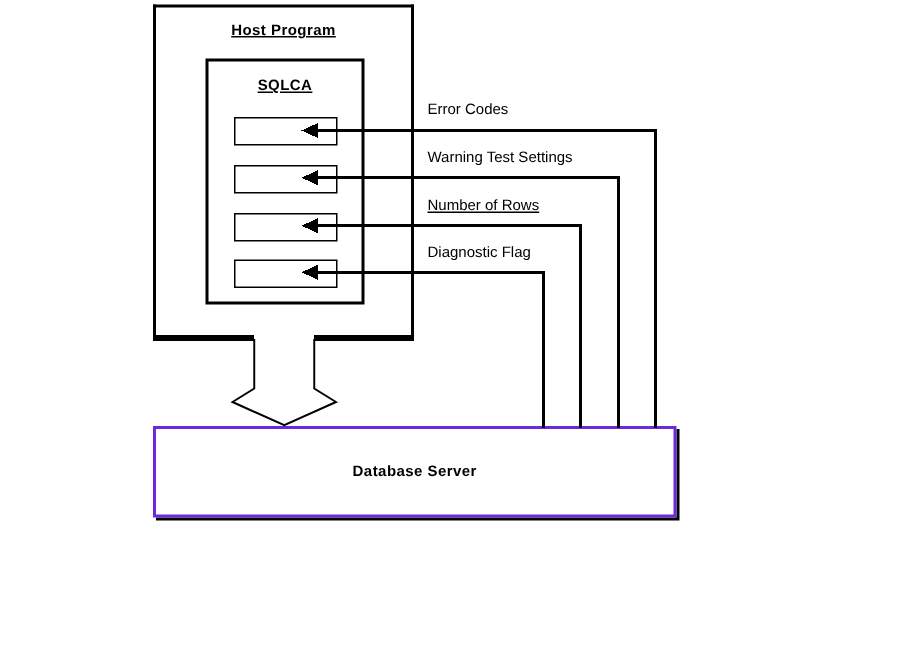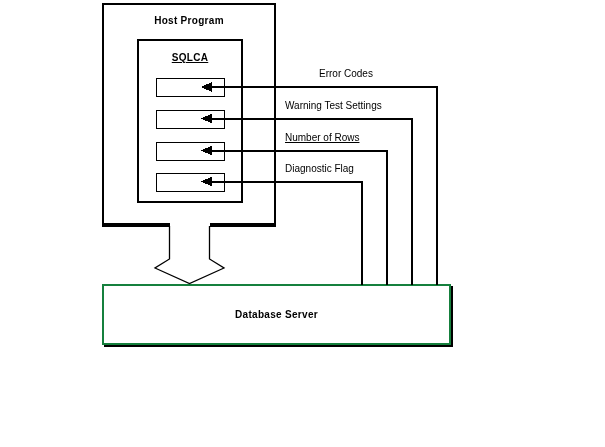--- a/index.html
+++ b/index.html
@@ -19,31 +19,31 @@
   .sqlca-box{
     left:137px;top:39px;width:106px;height:164px;
     border:2px solid #000;
   }
   .field-box{
     left:156px;width:69px;height:19px;
     border:1px solid #000;
   }
   .server-box{
     left:102px;top:284px;width:349px;height:61px;
-    border:2px solid #15803d;
+    border:2px solid #6d28d9;
     box-shadow:2px 2px 0 0 #000;
   }
   .box-title{
     position:absolute;left:0;right:0;
     text-align:center;
     font-size:10px;font-weight:bold;
     letter-spacing:0.3px;
     line-height:11px;
   }
-  .host-title{top:10px;}
+  .host-title{top:10px;text-decoration:underline;}
   .sqlca-title{top:11px;text-decoration:underline;}
   .server-title{top:23px;}
   .conn-label{
     position:absolute;left:285px;
     font-size:10px;line-height:11px;
     white-space:nowrap;
   }
   .sql-label{
     position:absolute;left:167px;top:242px;width:45px;
     text-align:center;
@@ -71,21 +71,21 @@
 
   <div class="box field-box" style="top:78px;"></div>
   <div class="box field-box" style="top:110px;"></div>
   <div class="box field-box" style="top:142px;"></div>
   <div class="box field-box" style="top:173px;"></div>
 
   <div class="box server-box">
     <div class="box-title server-title">Database Server</div>
   </div>
 
-  <div class="conn-label" style="top:68px;margin-left:34px;">Error Codes</div>
+  <div class="conn-label" style="top:68px;">Error Codes</div>
   <div class="conn-label" style="top:100px;">Warning Test Settings</div>
   <div class="conn-label" style="top:132px;text-decoration:underline;">Number of Rows</div>
   <div class="conn-label" style="top:163px;">Diagnostic Flag</div>
 
   <div class="sql-label">SQL</div>
 
   <svg class="overlay" viewBox="0 0 605 447" shape-rendering="crispEdges">
 
     <path d="M102,225 H169.5" stroke="#000" stroke-width="4" fill="none"></path>
     <path d="M209.5,225 H276" stroke="#000" stroke-width="4" fill="none"></path>

